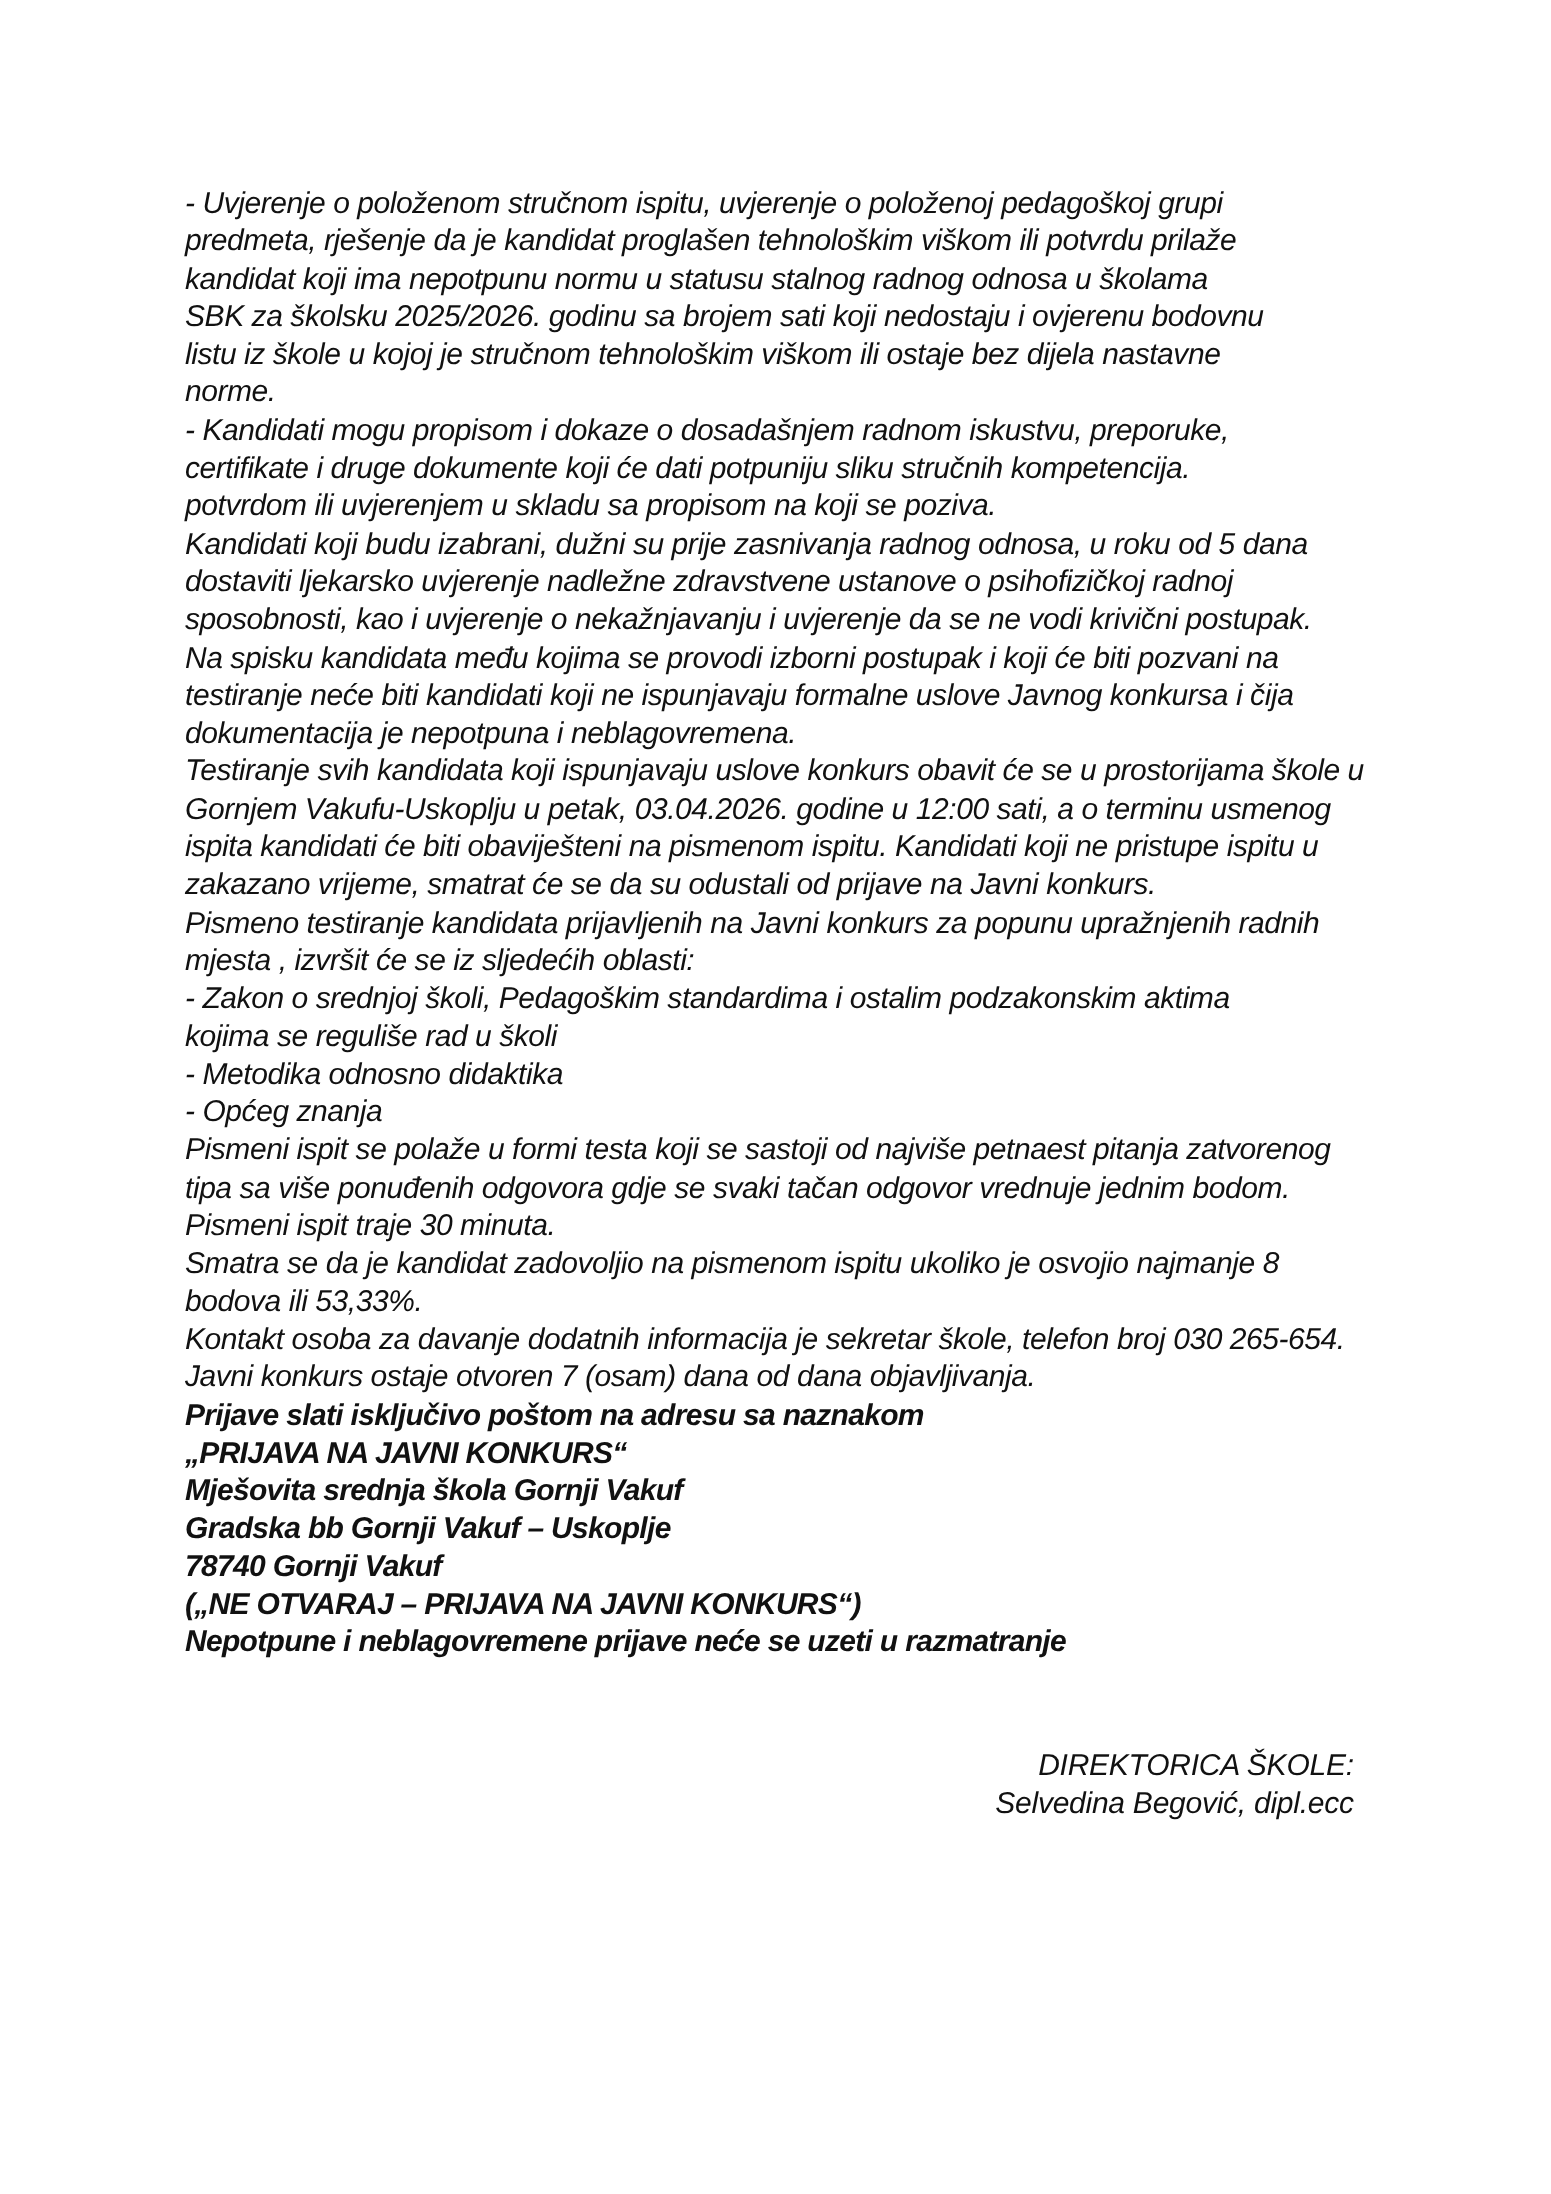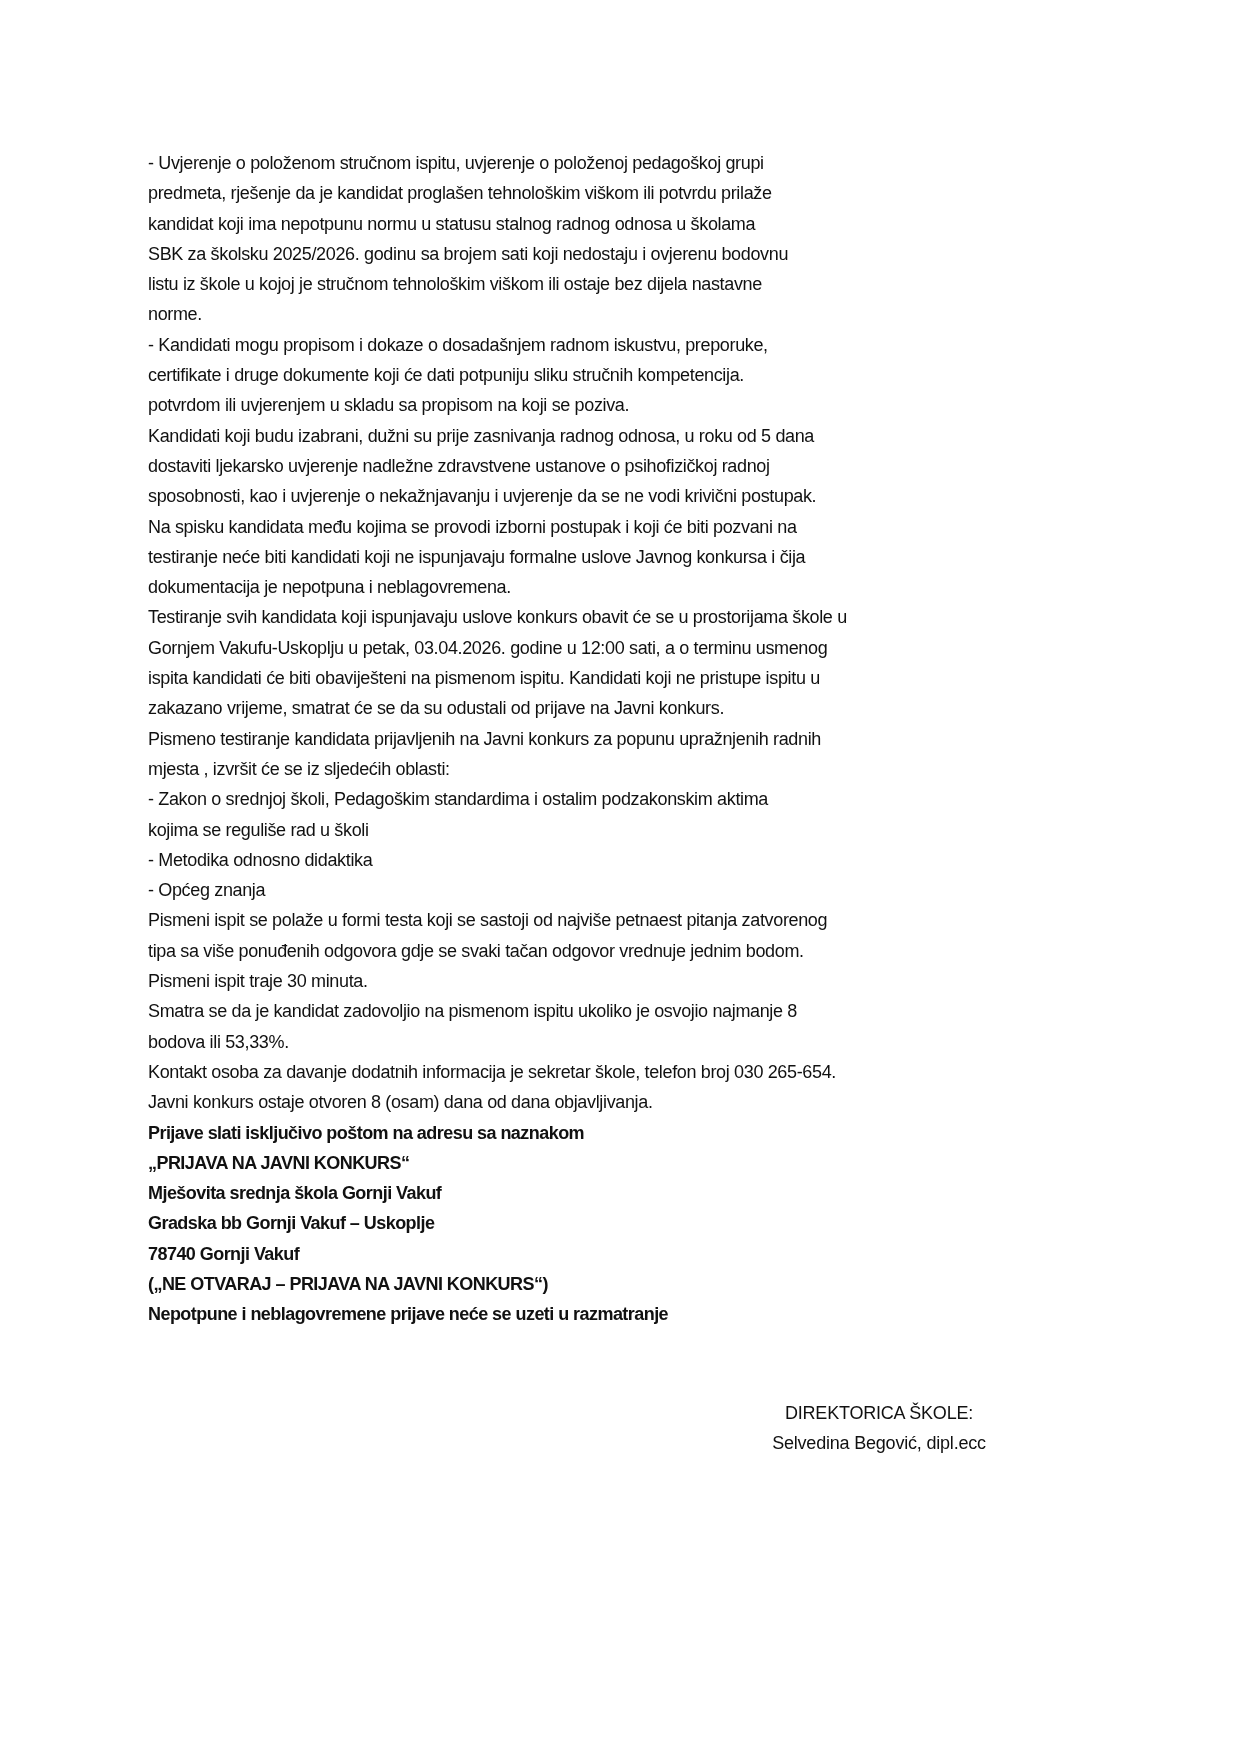--- a/index.html
+++ b/index.html
@@ -15,37 +15,38 @@
       font-family: "Liberation Sans", sans-serif;
       color: #111111;
     }
     .page {
       position: absolute;
       left: 148px;
       top: 148px;
       width: 960px;
     }
     .line {
-      font-size: 18px;
+      font-size: 24px;
       line-height: 30.3px;
       height: 30.3px;
       white-space: nowrap;
       letter-spacing: -0.35px;
       transform-origin: left center;
+      font-style: italic;
     }
     .line.bold {
       font-weight: bold;
       letter-spacing: -0.55px;
     }
     .signature {
       position: absolute;
-      left: 734px;
+      left: 793px;
       width: 290px;
       top: 1398px;
-      text-align: center;
+      text-align: right;
     }
     .signature .line {
       letter-spacing: -0.2px;
     }
   </style>
 </head>
 <body>
 
 <div class="page">
   <div class="line">- Uvjerenje o položenom stručnom ispitu, uvjerenje o položenoj pedagoškoj grupi</div>
@@ -72,21 +73,21 @@
   <div class="line">- Zakon o srednjoj školi, Pedagoškim standardima i ostalim podzakonskim aktima</div>
   <div class="line">kojima se reguliše rad u školi</div>
   <div class="line">- Metodika odnosno didaktika</div>
   <div class="line">- Općeg znanja</div>
   <div class="line">Pismeni ispit se polaže u formi testa koji se sastoji od najviše petnaest pitanja zatvorenog</div>
   <div class="line">tipa sa više ponuđenih odgovora gdje se svaki tačan odgovor vrednuje jednim bodom.</div>
   <div class="line">Pismeni ispit traje 30 minuta.</div>
   <div class="line">Smatra se da je kandidat zadovoljio na pismenom ispitu ukoliko je osvojio najmanje 8</div>
   <div class="line">bodova ili 53,33%.</div>
   <div class="line">Kontakt osoba za davanje dodatnih informacija je sekretar škole, telefon broj 030 265-654.</div>
-  <div class="line">Javni konkurs ostaje otvoren 8 (osam) dana od dana objavljivanja.</div>
+  <div class="line">Javni konkurs ostaje otvoren 7 (osam) dana od dana objavljivanja.</div>
 
   <div class="line bold">Prijave slati isključivo poštom na adresu sa naznakom</div>
   <div class="line bold">„PRIJAVA NA JAVNI KONKURS“</div>
   <div class="line bold">Mješovita srednja škola Gornji Vakuf</div>
   <div class="line bold">Gradska bb Gornji Vakuf – Uskoplje</div>
   <div class="line bold">78740 Gornji Vakuf</div>
   <div class="line bold">(„NE OTVARAJ – PRIJAVA NA JAVNI KONKURS“)</div>
   <div class="line bold">Nepotpune i neblagovremene prijave neće se uzeti u razmatranje</div>
 </div>
 

